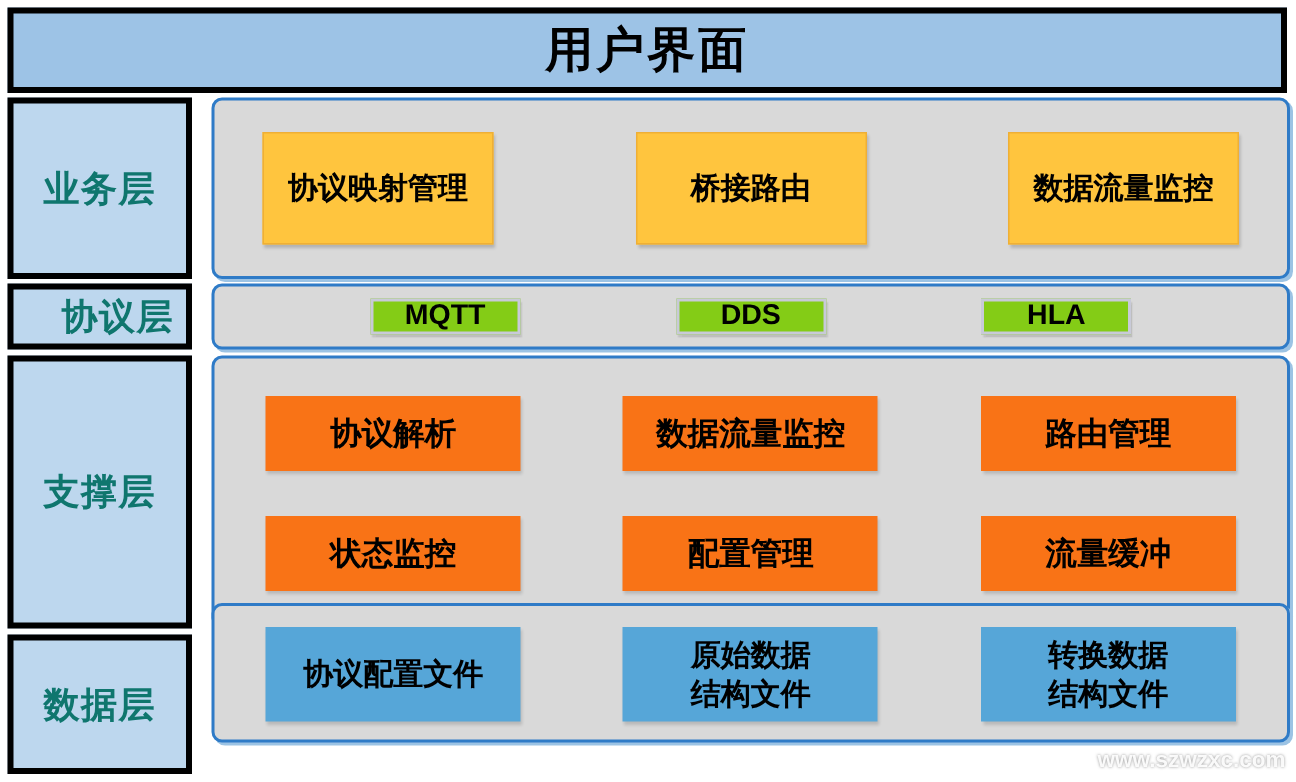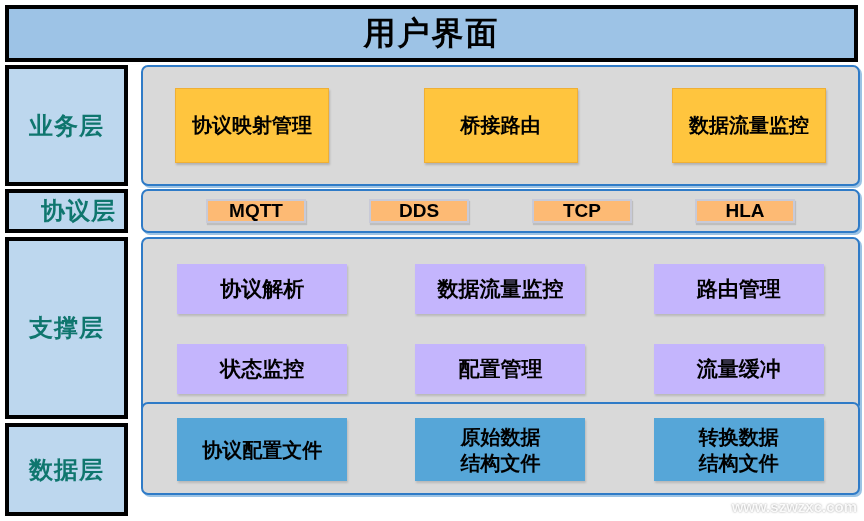--- a/index.html
+++ b/index.html
@@ -64,29 +64,29 @@
     border: 1px solid #EFAF35;
     box-shadow: 1px 2px 2px rgba(0,0,0,0.18);
     display: flex; align-items: center; justify-content: center;
     font-size: 20px; font-weight: bold; color: #000;
     text-align: center;
   }
   .proto-box {
     min-width: 100px; height: 24px;
     box-sizing: border-box;
     padding: 0 10px;
-    background: #fdba74;
+    background: #84cc16;
     border: 2px solid #C8CAD8;
     box-shadow: 1px 2px 1px rgba(0,0,0,0.12);
     display: flex; align-items: center; justify-content: center;
     font-size: 19px; font-weight: bold; color: #000;
   }
   .support-box {
     width: 170px; height: 50px;
-    background: #c4b5fd;
+    background: #f97316;
     box-shadow: 1px 2px 2px rgba(0,0,0,0.15);
     display: flex; align-items: center; justify-content: center;
     font-size: 21px; font-weight: bold; color: #000;
     text-align: right;
   }
   .data-box {
     width: 170px; height: 63px;
     background: #56A6D8;
     box-shadow: 1px 2px 2px rgba(0,0,0,0.15);
     display: flex; align-items: center; justify-content: center;
@@ -138,23 +138,20 @@
   </div>
 
   <div class="panel panel-protocol">
     <div class="proto-box">
       <span>MQTT</span>
     </div>
     <div class="proto-box">
       <span>DDS</span>
     </div>
     <div class="proto-box">
-      <span>TCP</span>
-    </div>
-    <div class="proto-box">
       <span>HLA</span>
     </div>
   </div>
 
   <div class="panel panel-support">
     <div class="support-box">
       <span>协议解析</span>
     </div>
     <div class="support-box">
       <span>数据流量监控</span>

